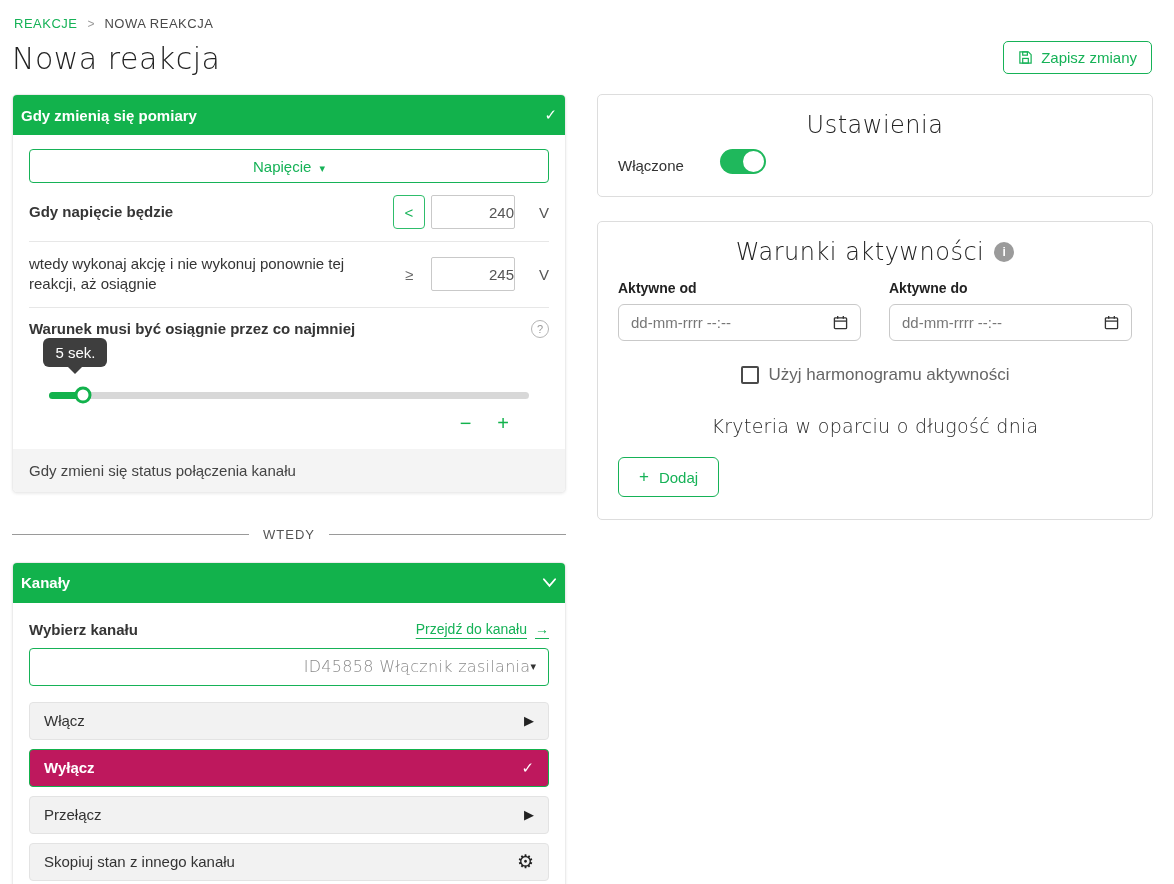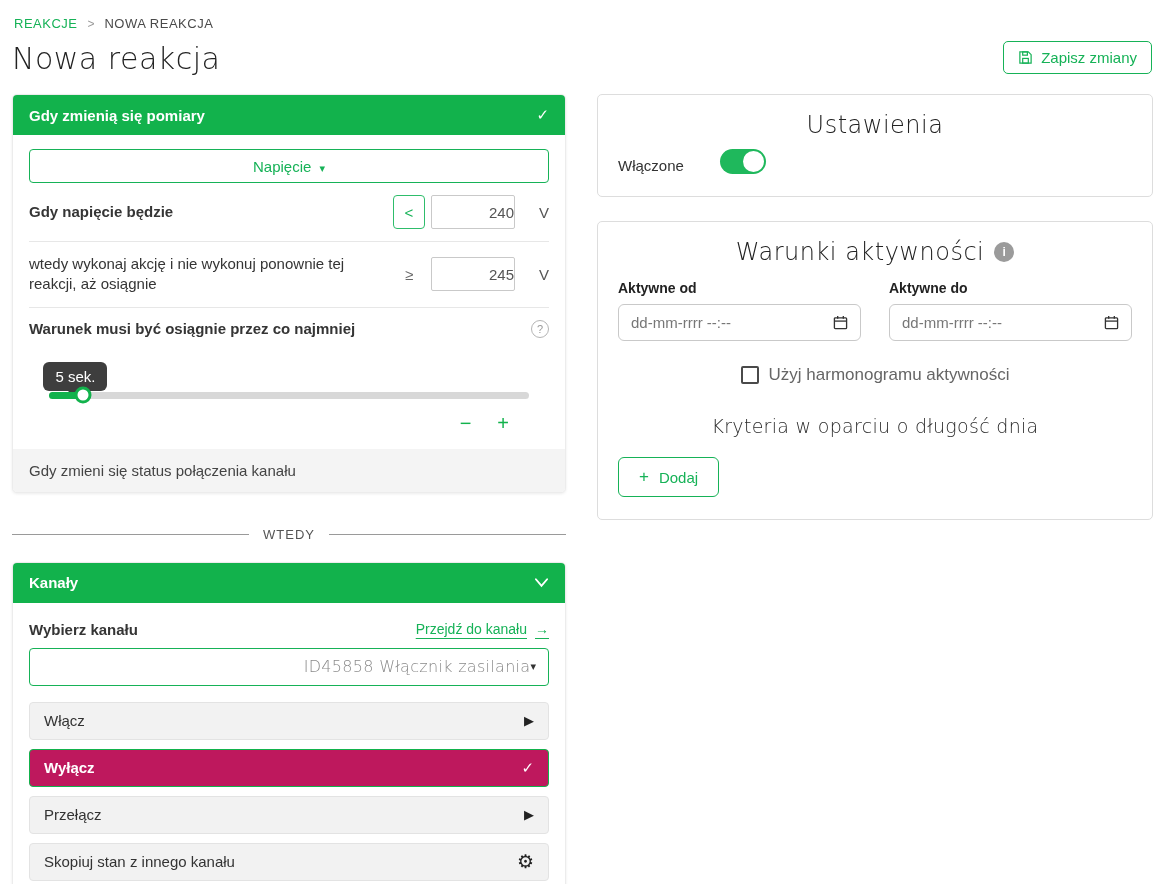--- a/index.html
+++ b/index.html
@@ -21,21 +21,21 @@
     border-radius:5px; padding:7px 14px; font-size:15px; cursor:pointer; font-family:"Liberation Sans",sans-serif; }
 
   
   .columns { display:flex; gap:31px; margin-top:18px; }
   .col-left { width:554px; flex:0 0 554px; }
   .col-right { width:556px; flex:0 0 556px; }
 
   
   .shadow-card { background:#fff; border:1px solid #ececec; border-radius:5px; box-shadow:0 1px 3px rgba(0,0,0,.08); overflow:hidden; }
   .green-header { background:#12b24c; color:#fff; height:40px; display:flex; align-items:center; justify-content:space-between;
-    padding:0 16px; font-size:15px; font-weight:700; cursor:pointer; }
+    padding:0 8px; font-size:15px; font-weight:700; cursor:pointer; }
   .green-header .hdr-icon { font-size:15px; font-weight:400; }
 
   .card-body { padding:14px 16px 10px; }
 
   .metric-btn { width:100%; height:34px; border:1px solid #16b257; background:#fff; color:#16b257; font-size:15px;
     border-radius:4px; cursor:pointer; font-family:"Liberation Sans",sans-serif; }
   .metric-btn .caret { font-size:11px; margin-left:4px; }
 
   .cond-row { display:flex; align-items:center; justify-content:space-between; border-bottom:1px solid #e7e7e7; padding:12px 0; }
   .cond-label { font-size:15px; max-width:330px; line-height:1.35; }
@@ -47,21 +47,21 @@
   .num-input { width:84px; height:34px; border:1px solid #c9c9c9; border-radius:2px; margin-left:6px; text-align:right;
     font-size:15px; color:#555; font-family:"Liberation Sans",sans-serif; }
   .unit { color:#555; font-size:15px; margin-left:16px; width:18px; text-align:right; }
 
   .duration-row { display:flex; align-items:center; justify-content:space-between; padding:12px 0 0; }
   .duration-label { font-weight:700; font-size:15px; }
   .help-icon { width:18px; height:18px; border:1px solid #b5b5b5; border-radius:50%; color:#9a9a9a; font-size:11px;
     display:flex; align-items:center; justify-content:center; cursor:pointer; }
 
   .slider-zone { position:relative; padding:54px 20px 0; }
-  .tooltip { position:absolute; top:24px; left:calc(7% - 22px); background:#3e3e3e; color:#fff; font-size:15px;
+  .tooltip { position:absolute; top:0; left:calc(7% - 22px); background:#3e3e3e; color:#fff; font-size:15px;
     padding:6px 12px; border-radius:6px; white-space:nowrap; }
   .tooltip::after { content:""; position:absolute; left:50%; transform:translateX(-50%); bottom:-7px;
     border:7px solid transparent; border-top-color:#3e3e3e; border-bottom:none; }
   .slider-track { position:relative; height:7px; background:#d8d8d8; border-radius:4px; cursor:pointer; }
   .slider-fill { position:absolute; left:0; top:0; height:7px; width:7%; background:#12b24c; border-radius:4px; }
   .slider-handle { position:absolute; left:7%; top:50%; transform:translate(-50%,-50%); width:17px; height:17px;
     background:#fff; border:3px solid #12b24c; border-radius:50%; cursor:grab; }
   .stepper-row { display:flex; justify-content:flex-end; gap:26px; padding:14px 40px 6px 0; }
   .stepper { color:#12b24c; font-size:20px; line-height:1; cursor:pointer; background:none; border:none; font-family:"Liberation Sans",sans-serif; }
 

